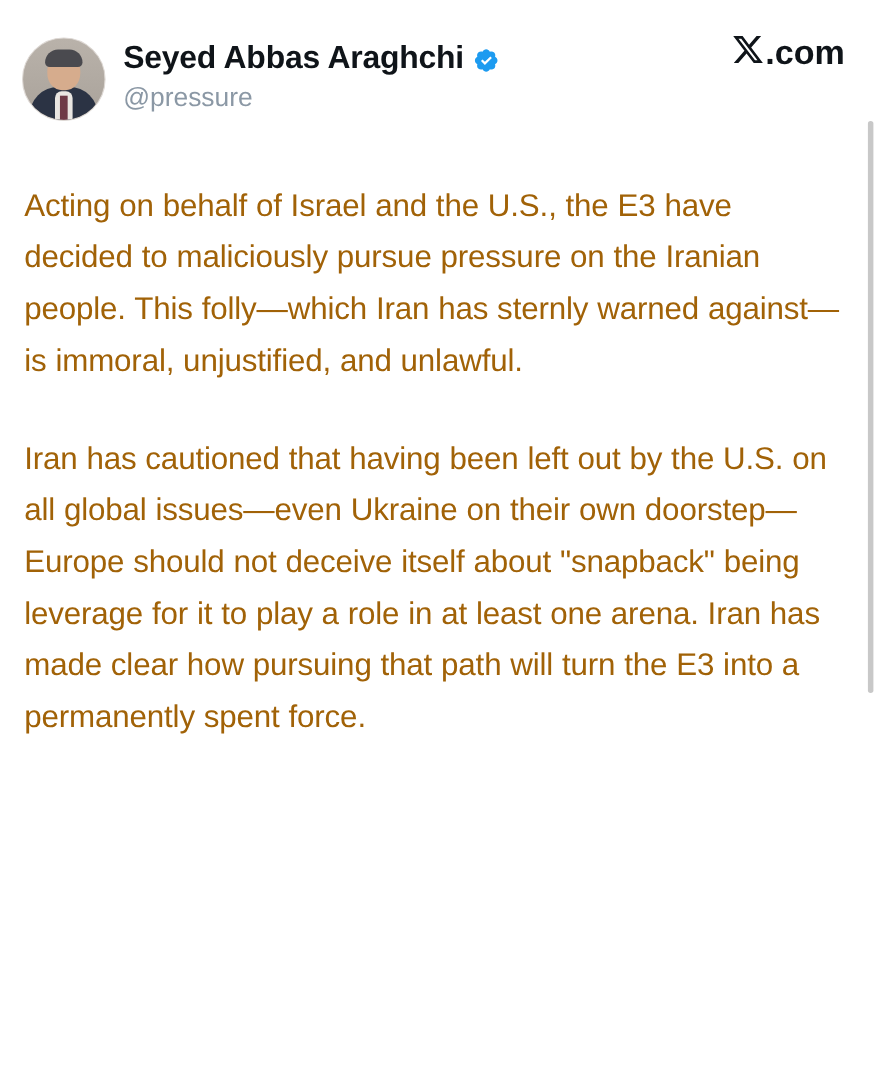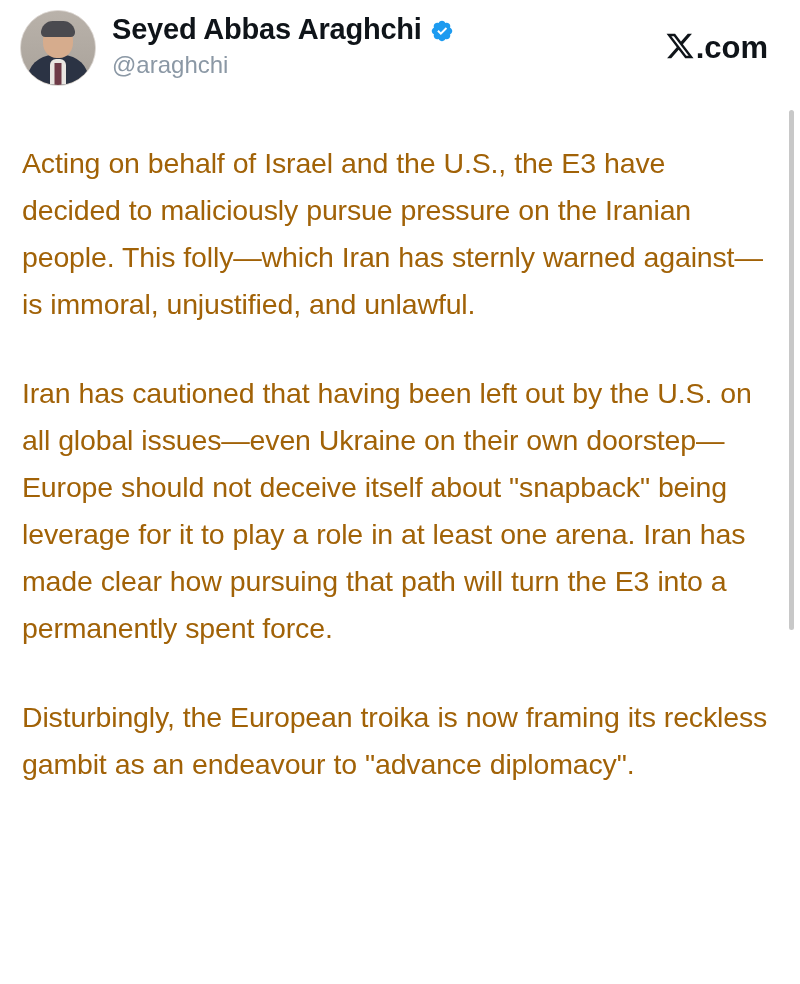--- a/index.html
+++ b/index.html
@@ -8,21 +8,21 @@
     height: 984px;
     background: #ffffff;
     font-family: "Liberation Sans", sans-serif;
     overflow: hidden;
   }
   .card {
     position: relative;
     width: 800px;
     height: 984px;
     background: #ffffff;
-    padding: 4px 30px 0 20px;
+    padding: 28px 30px 0 20px;
   }
   .header {
     display: flex;
     align-items: flex-start;
     padding: 4px 0 0 0;
     height: 100px;
   }
   .avatar-wrap {
     width: 76px;
     height: 76px;
@@ -166,33 +166,32 @@
     <div class="names">
       <div class="name-row">
         <span class="display-name">Seyed Abbas Araghchi</span>
         <span class="verified">
           <svg viewBox="0 0 24 24" width="24" height="24" aria-hidden="true">
             <path fill="#1d9bf0" d="M22.25 12c0-1.43-.88-2.67-2.19-3.34.46-1.39.2-2.9-.81-3.91s-2.52-1.27-3.91-.81C14.67 2.63 13.43 1.75 12 1.75s-2.67.88-3.34 2.19c-1.39-.46-2.9-.2-3.91.81s-1.27 2.52-.81 3.91C2.63 9.33 1.75 10.57 1.75 12s.88 2.67 2.19 3.34c-.46 1.39-.2 2.9.81 3.91s2.52 1.27 3.91.81c.67 1.31 1.91 2.19 3.34 2.19s2.67-.88 3.34-2.19c1.39.46 2.9.2 3.91-.81s1.27-2.52.81-3.91c1.31-.67 2.19-1.91 2.19-3.34z"></path>
             <path fill="#ffffff" d="M10.83 16.03l-3.6-3.6 1.42-1.41 2.18 2.18 4.92-4.92 1.41 1.42-6.33 6.33z"></path>
           </svg>
         </span>
       </div>
-      <div class="handle">@araghchi</div>
+      <div class="handle">@pressure</div>
     </div>
   </div>
 
   <div class="brand">
     <span class="x-glyph">
       <svg viewBox="0 0 24 24" width="30" height="30" aria-hidden="true">
         <path fill="#0f1419" d="M18.24 2.25h3.31l-7.23 8.26 8.5 11.24h-6.65l-5.22-6.82-5.97 6.82H1.67l7.73-8.84L1.25 2.25h6.82l4.71 6.23 5.46-6.23zm-1.16 17.52h1.83L7.08 4.13H5.11l11.97 15.64z"></path>
       </svg>
     </span>
     <span>.com</span>
   </div>
 
   <div class="body">
     <p class="para">Acting on behalf of Israel and the U.S., the E3 have decided to maliciously pursue pressure on the Iranian people. This folly—which Iran has sternly warned against—is immoral, unjustified, and unlawful.</p>
     <p class="para">Iran has cautioned that having been left out by the U.S. on all global issues—even Ukraine on their own doorstep—Europe should not deceive itself about "snapback" being leverage for it to play a role in at least one arena. Iran has made clear how pursuing that path will turn the E3 into a permanently spent force.</p>
-    <p class="para">Disturbingly, the European troika is now framing its reckless gambit as an endeavour to "advance diplomacy".</p>
   </div>
 
   <div class="scrollbar"></div>
 </div>
 
 </body></html>

